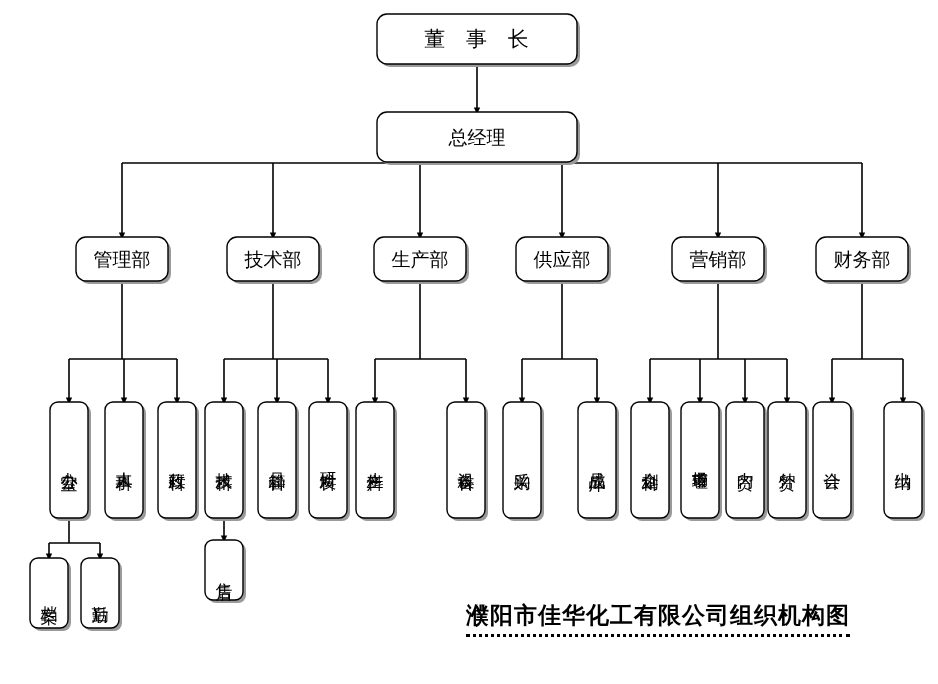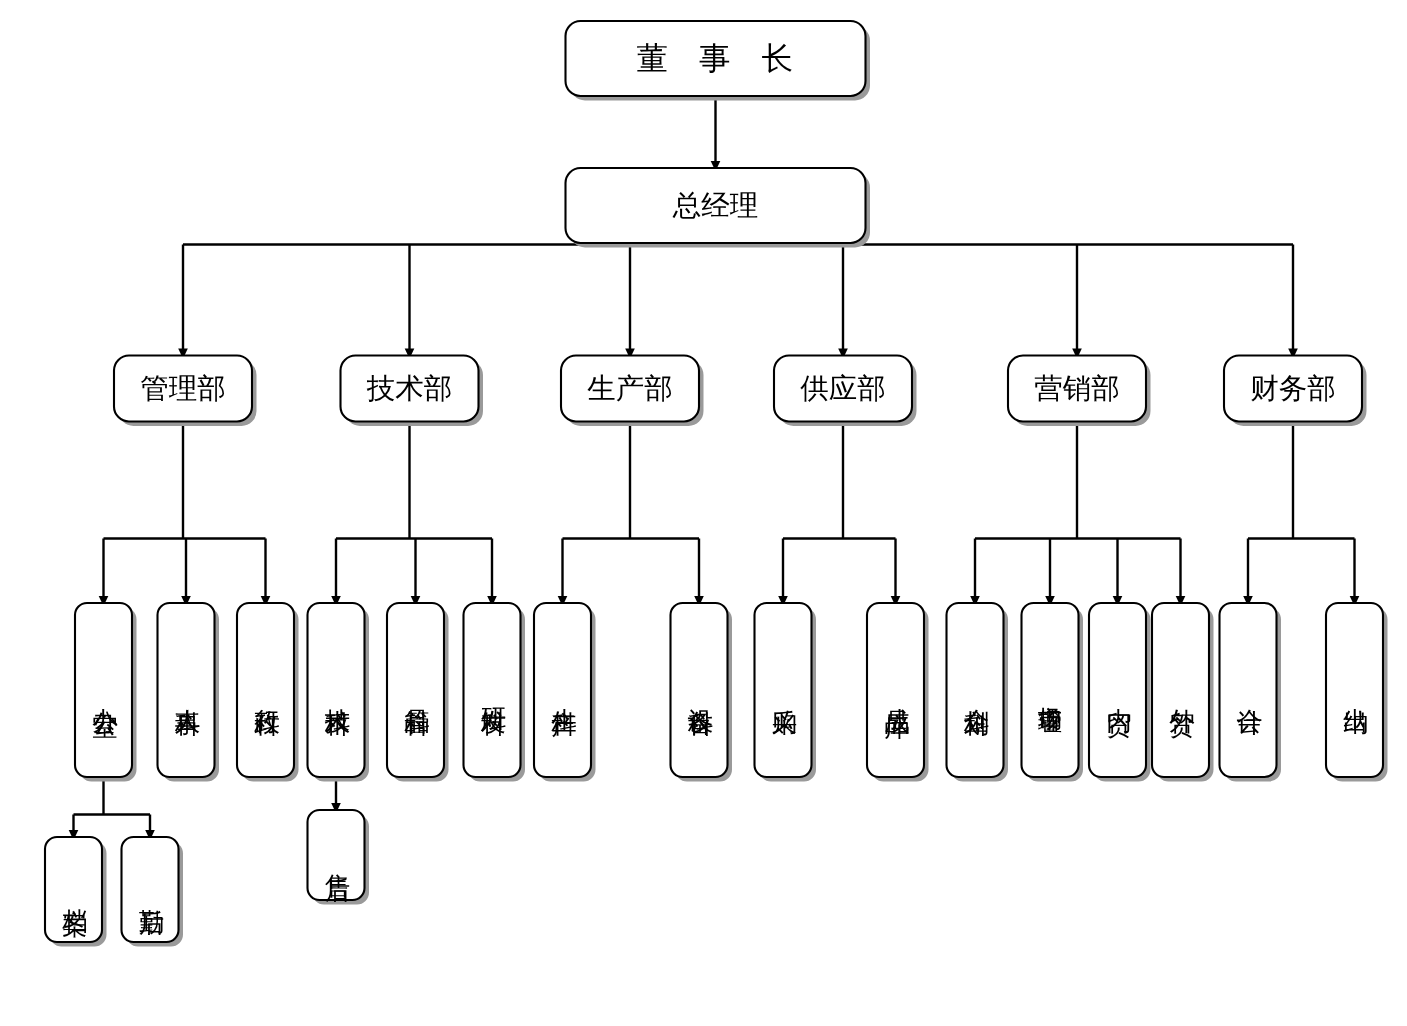--- a/index.html
+++ b/index.html
@@ -269,14 +269,15 @@
       <div class="vlabel small" style="left: 681px; top: 402px; width: 38px; height: 116px;">市场管理</div>
       <div class="vlabel" style="left: 726px; top: 402px; width: 38px; height: 116px;">内贸</div>
       <div class="vlabel" style="left: 768px; top: 402px; width: 38px; height: 116px;">外贸</div>
       <div class="vlabel" style="left: 813px; top: 402px; width: 38px; height: 116px;">会计</div>
       <div class="vlabel" style="left: 884px; top: 402px; width: 38px; height: 116px;">出纳</div>
       <div class="vlabel" style="left: 30px; top: 558px; width: 38px; height: 70px;">档案</div>
       <div class="vlabel" style="left: 81px; top: 558px; width: 38px; height: 70px;">后勤</div>
       <div class="vlabel" style="left: 205px; top: 540px; width: 38px; height: 60px;">售后</div>
     </div>
 
+  <div id="chart-title" style="left: 466px; top: 600px;">濮阳市佳华化工有限公司组织机构图</div>
 
 </div>
 
 </body></html>

